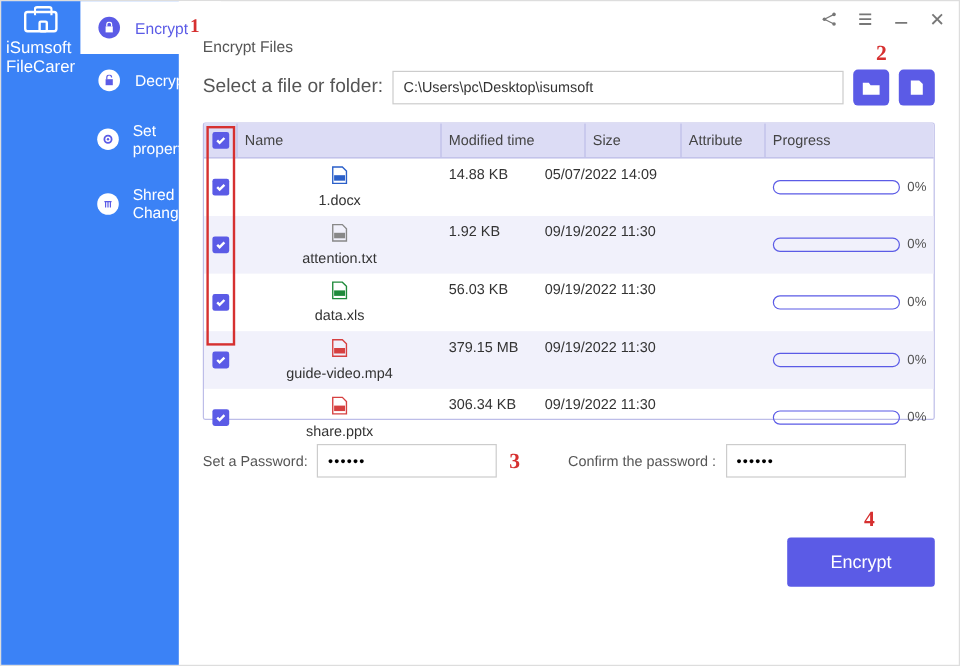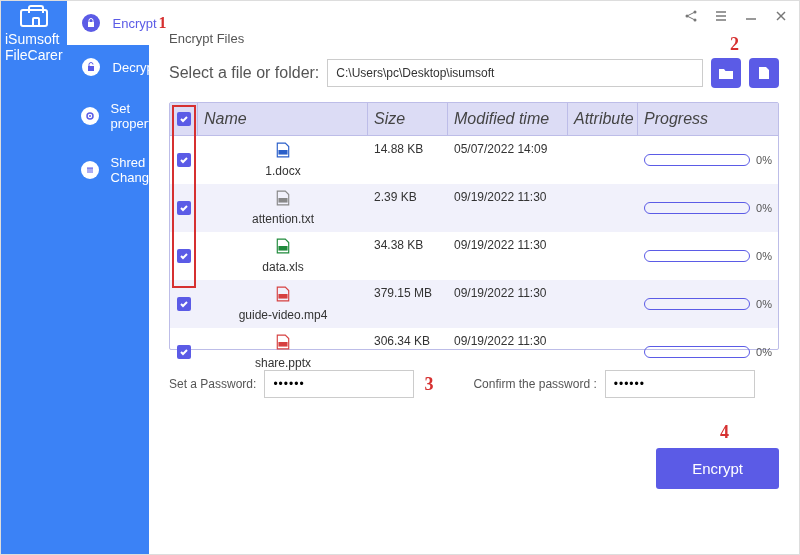--- a/index.html
+++ b/index.html
@@ -31,21 +31,21 @@
 .section-title { font-size: 13px; color: #555; margin-bottom: 12px; }
 
 .path-row { display: flex; align-items: center; gap: 8px; margin-bottom: 14px; position: relative; }
 .path-label { font-size: 16px; color: #555; }
 .path-input { flex: 1; border: 1px solid #ccc; padding: 6px 8px; font-size: 12px; color: #333; }
 .path-btn { width: 30px; height: 30px; background: #5b5be6; border-radius: 4px; display: flex; align-items: center; justify-content: center; cursor: pointer; }
 .path-btn svg { fill: #fff; }
 .badge-2 { position: absolute; right: 40px; top: -24px; color: #d63030; font-family: Georgia, serif; font-size: 18px; font-weight: bold; }
 
 .file-table { border: 1px solid #bdbde8; border-radius: 2px; height: 248px; position: relative; }
-.table-header { display: flex; background: #dcdcf5; border-bottom: 1px solid #bdbde8; font-size: 16px; color: #444; font-style: italic; }
+.table-header { display: flex; background: #dcdcf5; border-bottom: 1px solid #bdbde8; font-size: 12px; color: #444; }
 .col { padding: 7px 6px; border-right: 1px solid #bdbde8; }
 .col:last-child { border-right: none; }
 .col-check { width: 28px; display: flex; align-items: center; justify-content: center; }
 .col-name { width: 170px; }
 .col-size { width: 80px; }
 .col-time { width: 120px; }
 .col-attr { width: 70px; }
 .col-prog { flex: 1; display: flex; align-items: center; gap: 6px; }
 
 .table-body { }
@@ -191,22 +191,22 @@
         <div class="red-box-1"></div>
         <div class="table-header">
           <div class="col col-check">
               <span class="chk">
                 <svg viewBox="0 0 10 10">
                   <path d="M2 5 l2 2 l4 -4"></path>
                 </svg>
               </span>
             </div>
           <div class="col col-name">Name</div>
+          <div class="col col-time">Modified time</div>
           <div class="col col-size">Size</div>
-          <div class="col col-time">Modified time</div>
           <div class="col col-attr">Attribute</div>
           <div class="col col-prog">Progress</div>
         </div>
         <div class="table-body" id="table-body">
             <div class="table-row">
               <div class="col col-check">
                 <span class="chk">
                   <svg viewBox="0 0 10 10">
                     <path d="M2 5 l2 2 l4 -4"></path>
                   </svg>
@@ -235,21 +235,21 @@
                   </svg>
                 </span>
               </div>
               <div class="col col-name">
                 <svg class="file-icon" viewBox="0 0 12 14">
                   <path d="M1 1 h7 l3 3 v9 H1 z" fill="none" stroke="#888" stroke-width="1"></path>
                   <rect x="2" y="7" width="8" height="4" fill="#888"></rect>
                 </svg>
                 <span>attention.txt</span>
               </div>
-              <div class="col col-size">2.39 KB</div>
+              <div class="col col-size">1.92 KB</div>
               <div class="col col-time">09/19/2022 11:30</div>
               <div class="col col-attr"></div>
               <div class="col col-prog">
                 <div class="prog-bar"></div>
                 <span class="prog-txt">0%</span>
               </div>
             </div>
             <div class="table-row">
               <div class="col col-check">
                 <span class="chk">
@@ -258,21 +258,21 @@
                   </svg>
                 </span>
               </div>
               <div class="col col-name">
                 <svg class="file-icon" viewBox="0 0 12 14">
                   <path d="M1 1 h7 l3 3 v9 H1 z" fill="none" stroke="#1f8a3b" stroke-width="1"></path>
                   <rect x="2" y="7" width="8" height="4" fill="#1f8a3b"></rect>
                 </svg>
                 <span>data.xls</span>
               </div>
-              <div class="col col-size">34.38 KB</div>
+              <div class="col col-size">56.03 KB</div>
               <div class="col col-time">09/19/2022 11:30</div>
               <div class="col col-attr"></div>
               <div class="col col-prog">
                 <div class="prog-bar"></div>
                 <span class="prog-txt">0%</span>
               </div>
             </div>
             <div class="table-row">
               <div class="col col-check">
                 <span class="chk">

